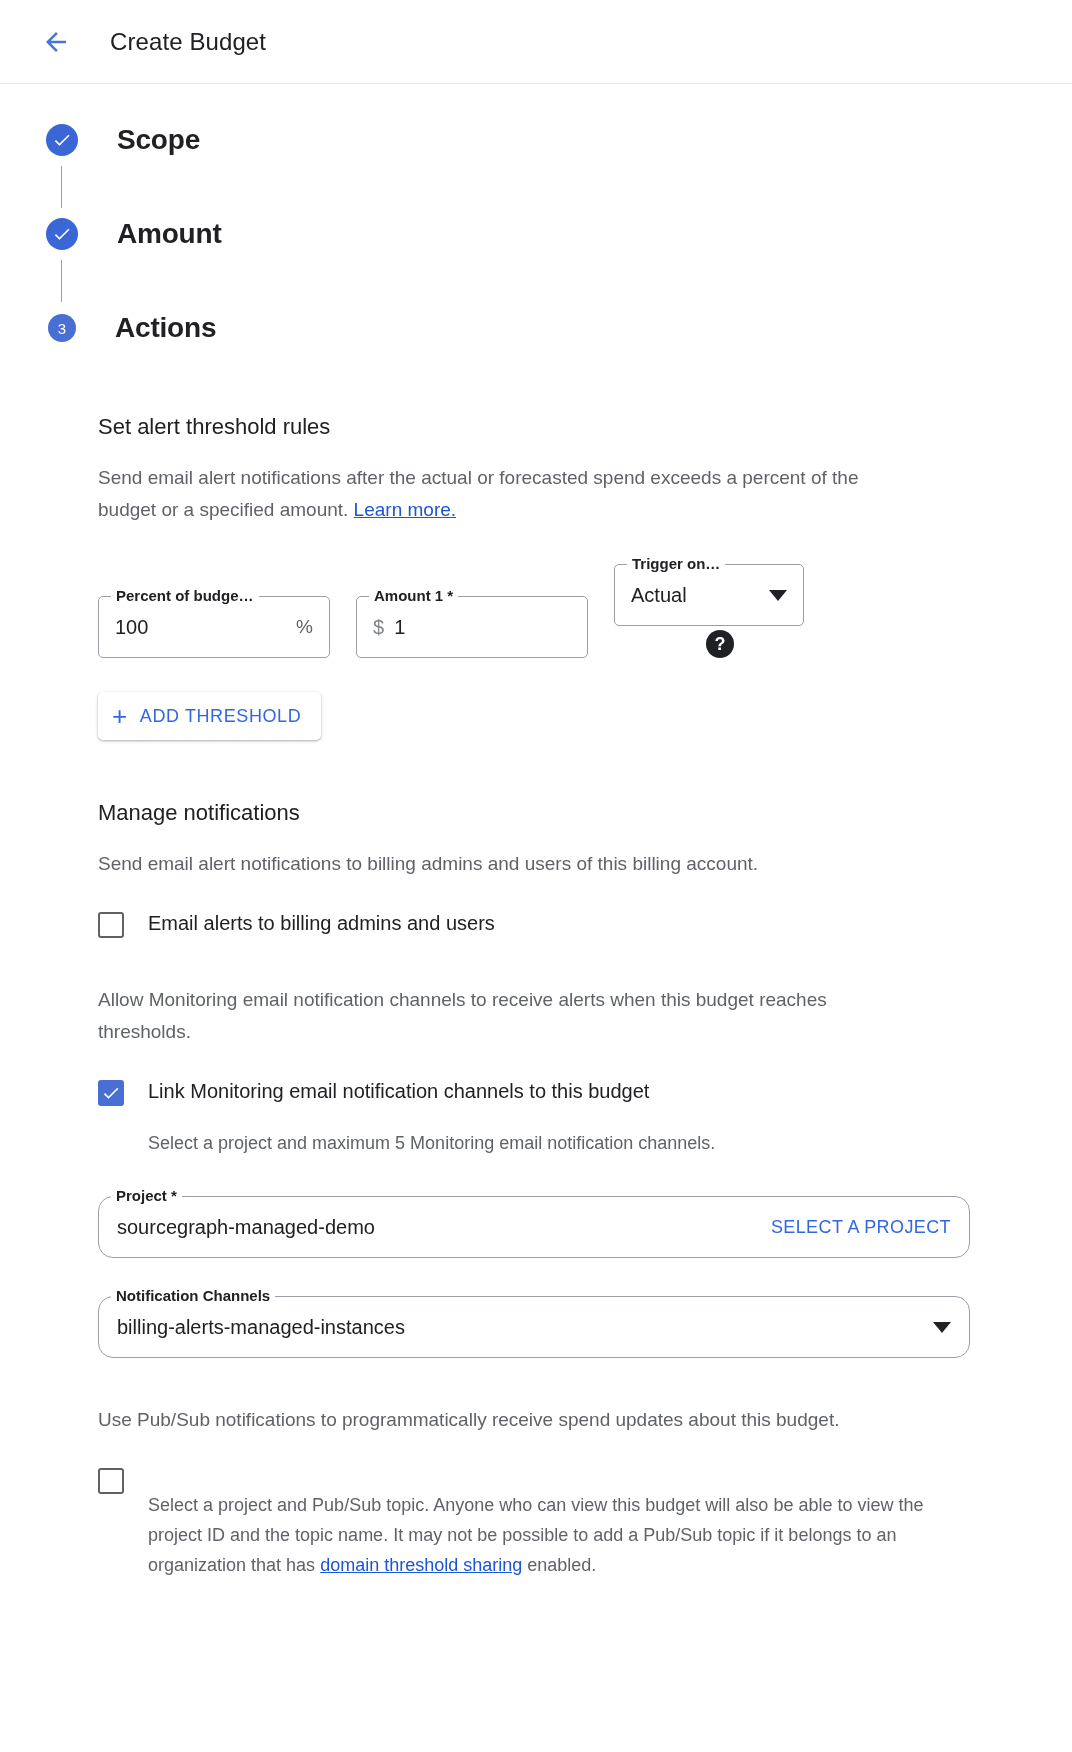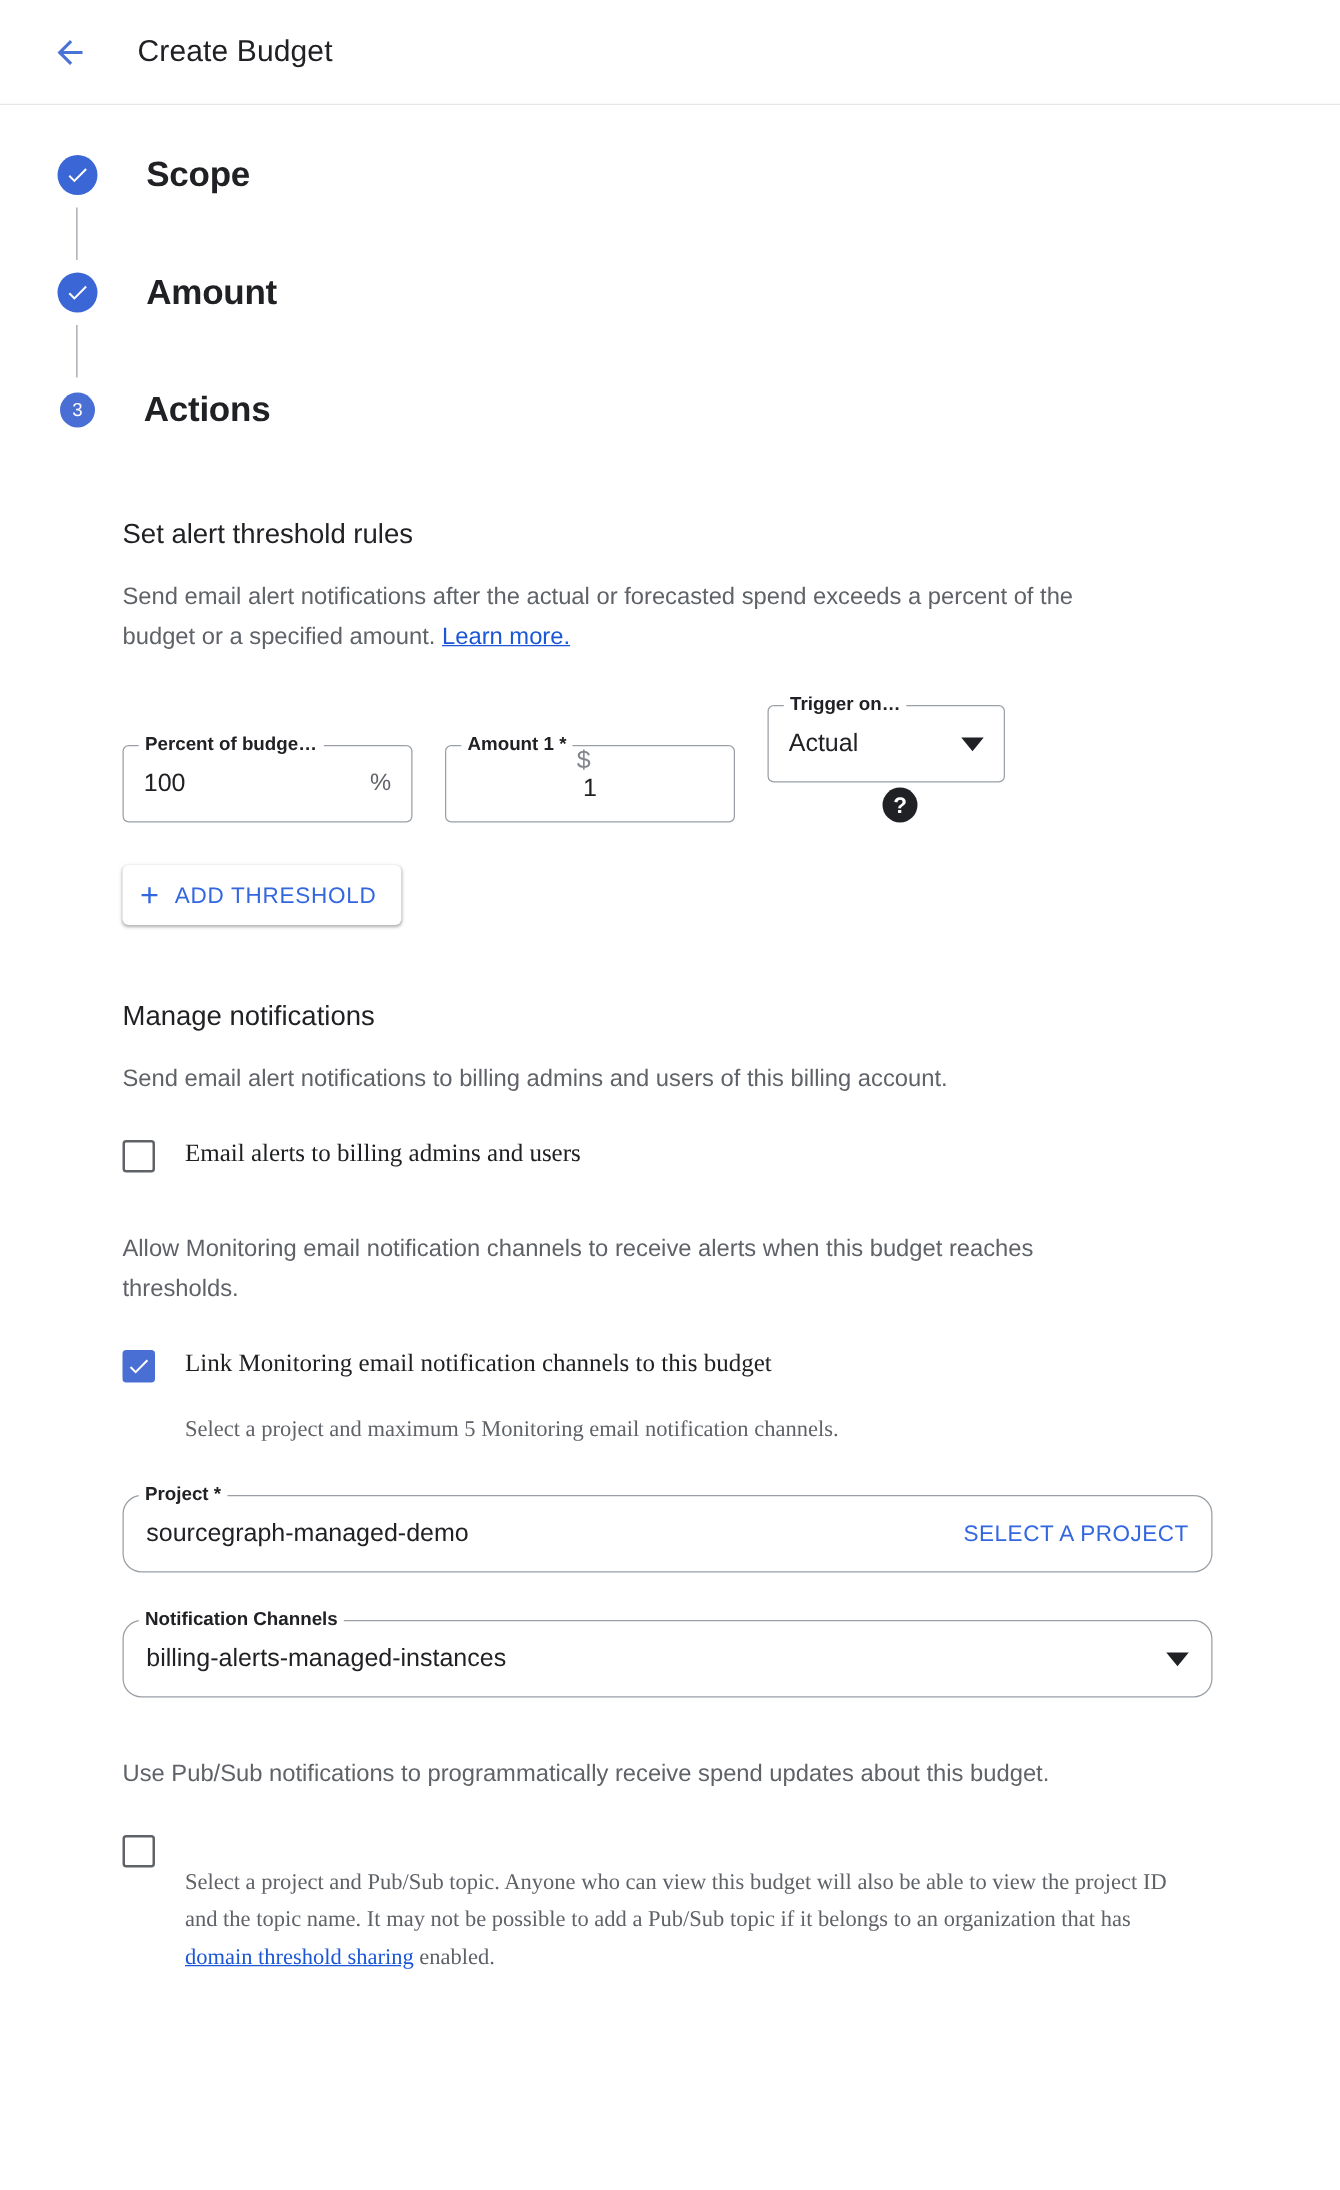--- a/index.html
+++ b/index.html
@@ -143,21 +143,21 @@
     font-size: 20px;
     color: #80868b;
     margin-right: 10px;
   }
   .tf-suffix {
     font-size: 19px;
     color: #5f6368;
     margin-left: 8px;
   }
   .tf-percent { width: 232px; }
-  .tf-amount  { width: 232px; flex-direction: column; }
+  .tf-amount  { width: 232px; }
   .tf-trigger { width: 190px; }
 
   .caret {
     width: 0; height: 0;
     border-left: 9px solid transparent;
     border-right: 9px solid transparent;
     border-top: 11px solid #202124;
     margin-left: 10px;
     flex: 0 0 auto;
   }
@@ -200,21 +200,20 @@
     line-height: 1;
     margin-right: 12px;
     font-weight: 400;
   }
 
   
   .cb-row {
     display: flex;
     align-items: flex-start;
     margin-top: 30px;
-    font-family: Liberation Serif, serif;
   }
   .cb {
     width: 26px; height: 26px;
     border: 2px solid #5f6368;
     border-radius: 3px;
     flex: 0 0 auto;
     background: #fff;
     cursor: pointer;
     margin-top: 2px;
   }

